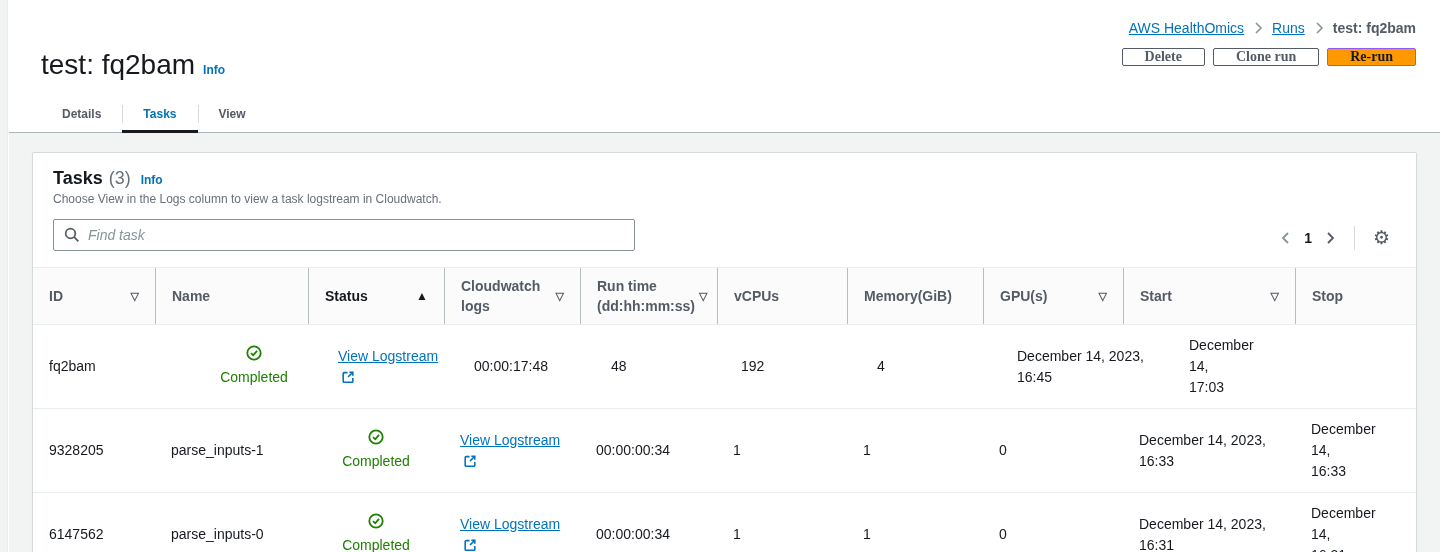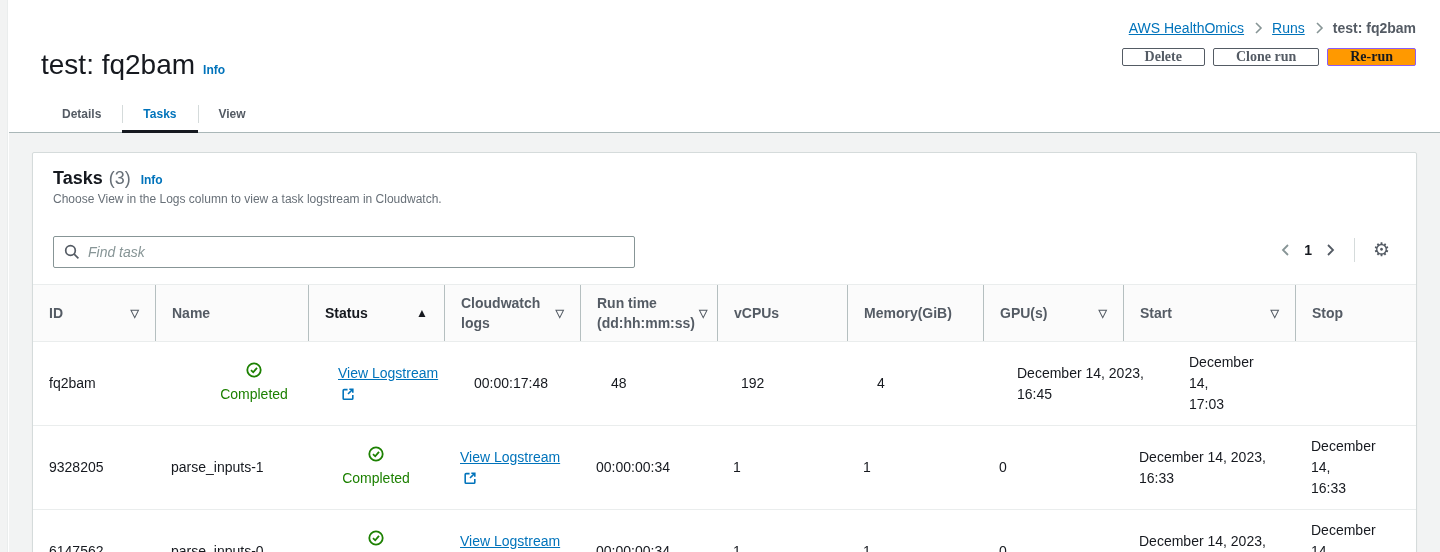--- a/index.html
+++ b/index.html
@@ -30,21 +30,21 @@
   
   .content { flex:1; background:#f2f3f3; padding:19px 23px 0 23px; }
   .card { background:#ffffff; border:1px solid #d5dbdb; border-radius:2px; box-shadow:0 1px 1px 0 rgba(0,28,36,.1); overflow:hidden; }
   .card-header { padding:15px 20px 16px 20px; }
   .panel-title-row { display:flex; align-items:baseline; gap:6px; }
   .panel-title { font-size:18px; font-weight:700; color:#16191f; }
   .panel-count { font-size:18px; font-weight:400; color:#687078; }
   .panel-info { font-size:12px; font-weight:700; color:#0073bb; cursor:pointer; margin-left:4px; }
   .panel-desc { font-size:12px; color:#687078; margin-top:3px; }
 
-  .toolbar { display:flex; align-items:flex-start; margin-top:30px;gap:15px; }
+  .toolbar { display:flex; align-items:flex-end; margin-top:13px;gap:15px; }
   .search-box { display:flex; align-items:center; gap:8px; width:582px; height:32px; border:1px solid #879596; border-radius:2px; background:#fff; padding:0 10px; }
   .search-box input { border:none; outline:none; flex:1; font-family:inherit; font-size:14px; color:#16191f; background:transparent; }
   .search-box input::placeholder { color:#879596; font-style:italic; }
   .toolbar-right { margin-left:auto; display:flex; align-items:center; }
   .page-btn { background:none; border:none; cursor:pointer; padding:4px 6px; display:flex; align-items:center; }
   .page-num { font-size:14px; font-weight:700; color:#16191f; padding:0 7px; }
   .toolbar-divider { width:1px; height:24px; background:#d5dbdb; margin:0 12px; }
   .gear { font-size:19px; color:#545b64; line-height:1; }
 
   

